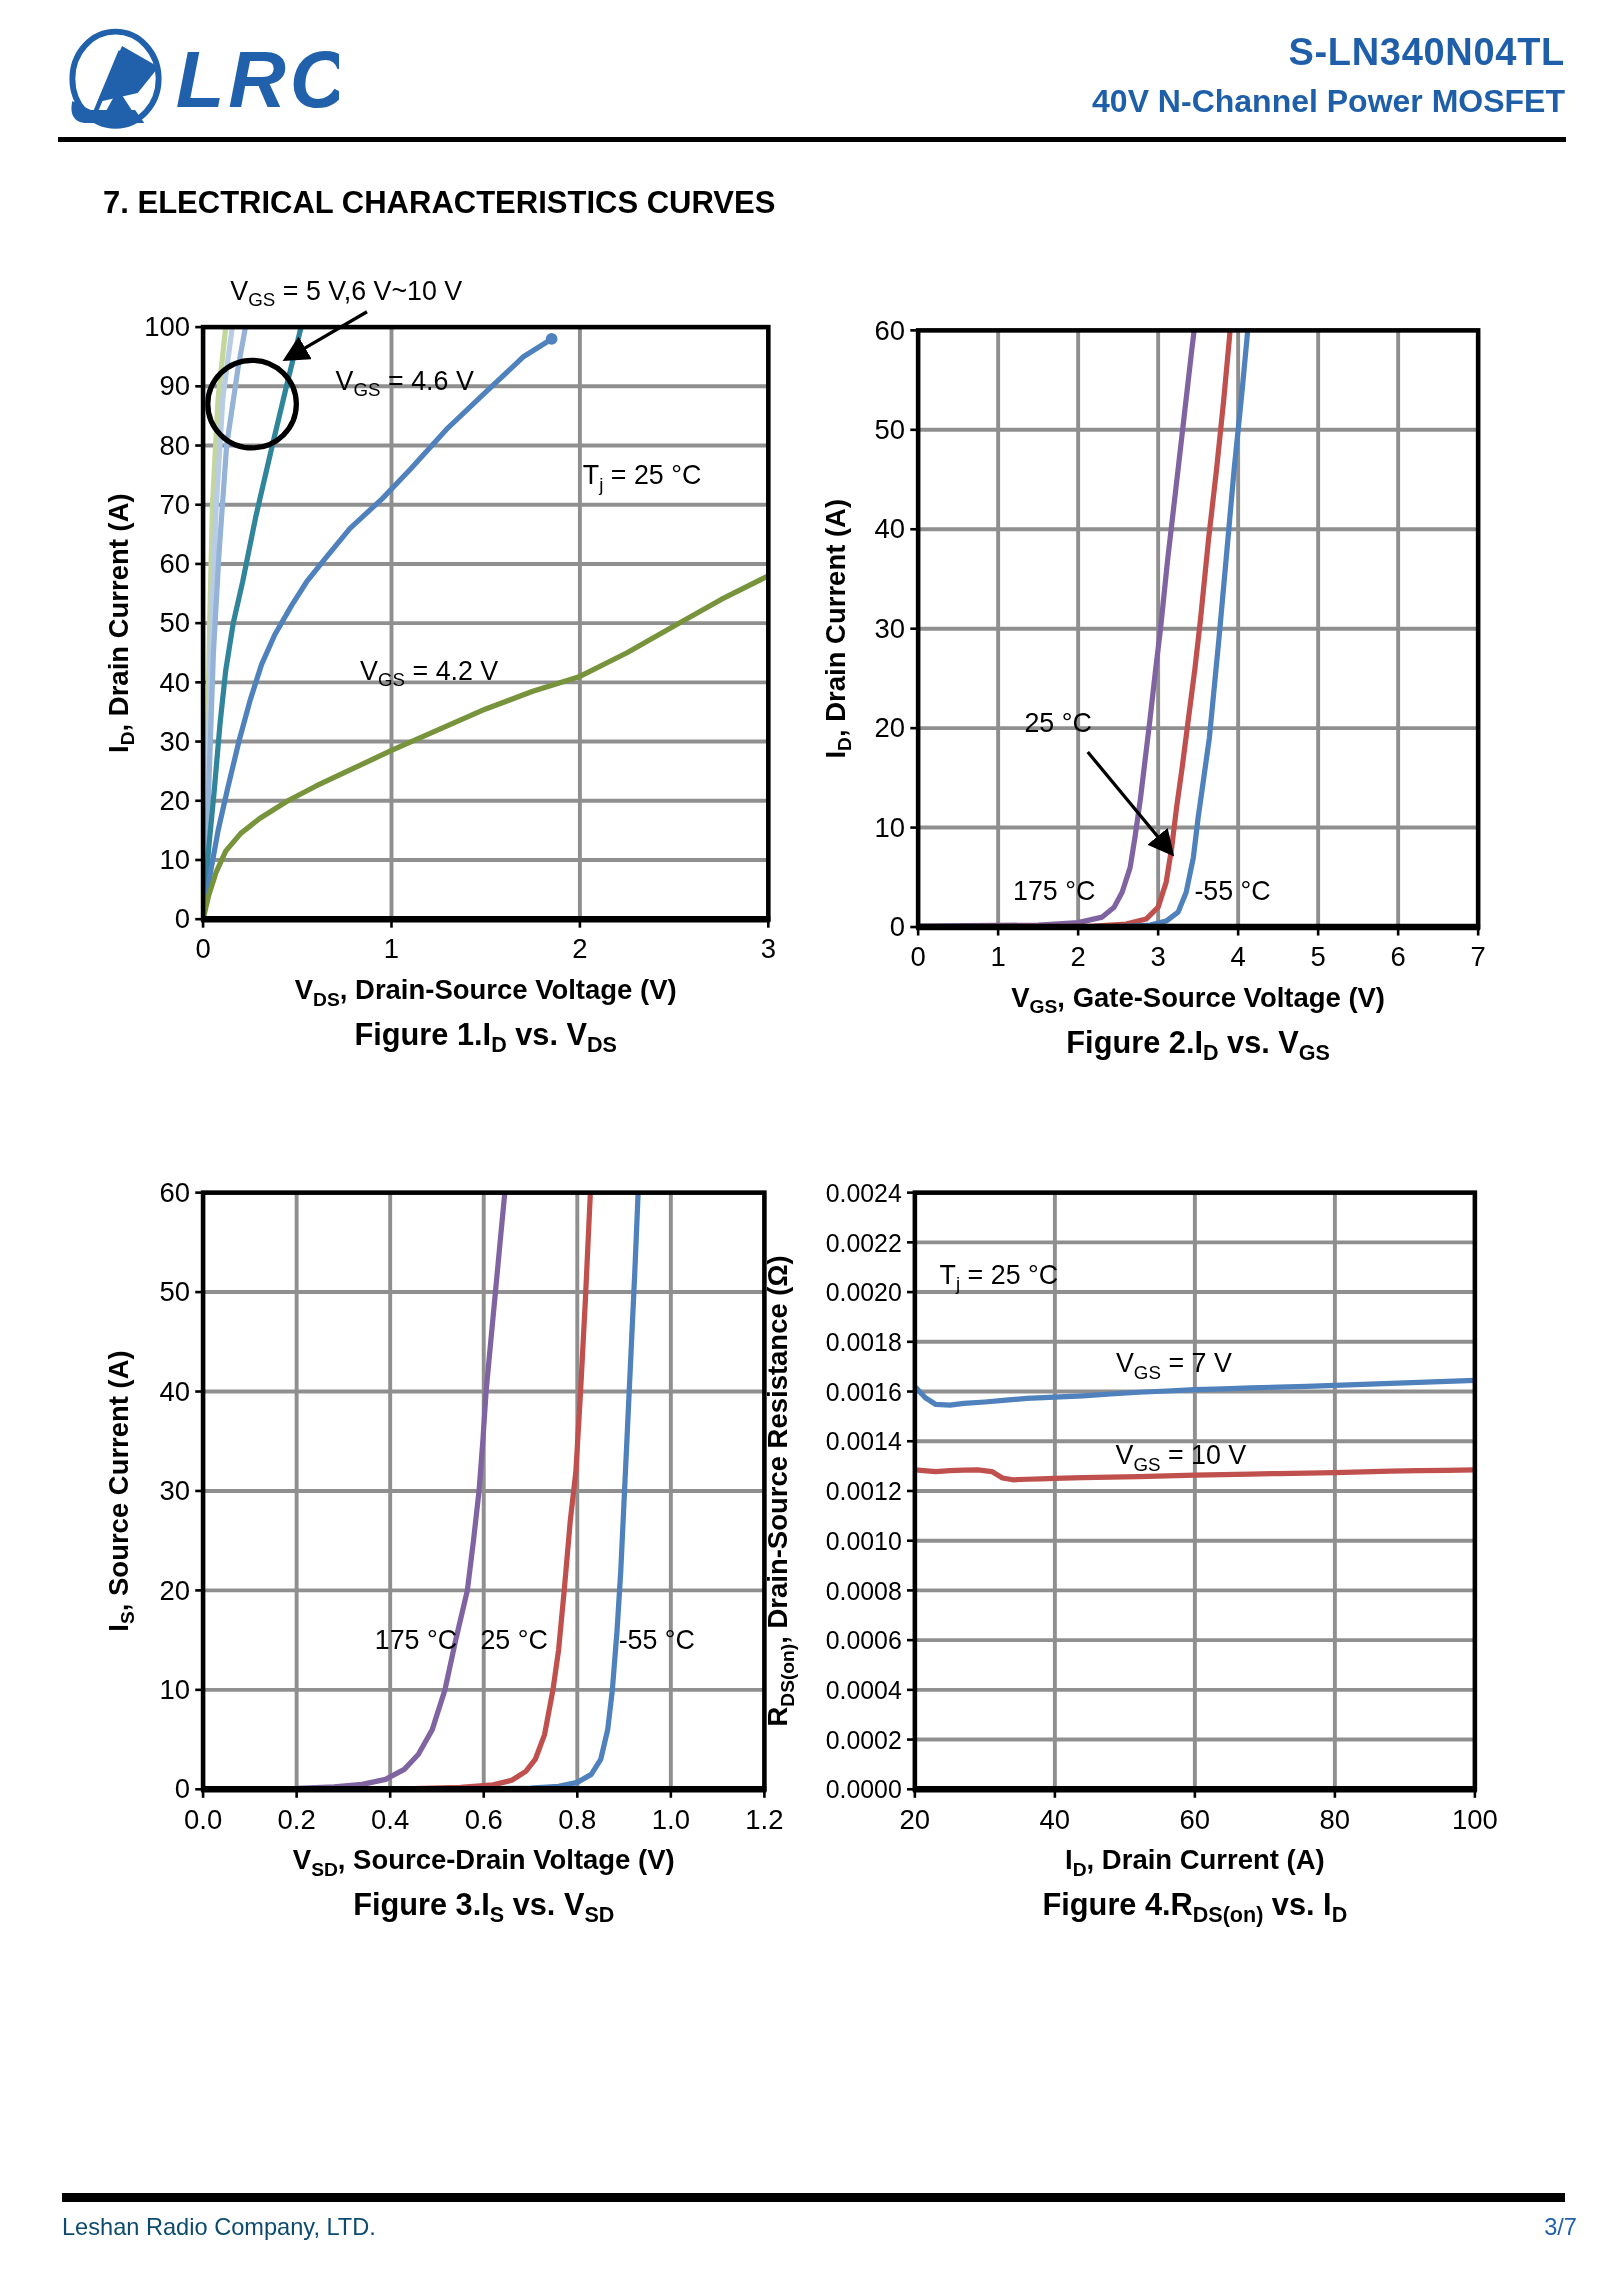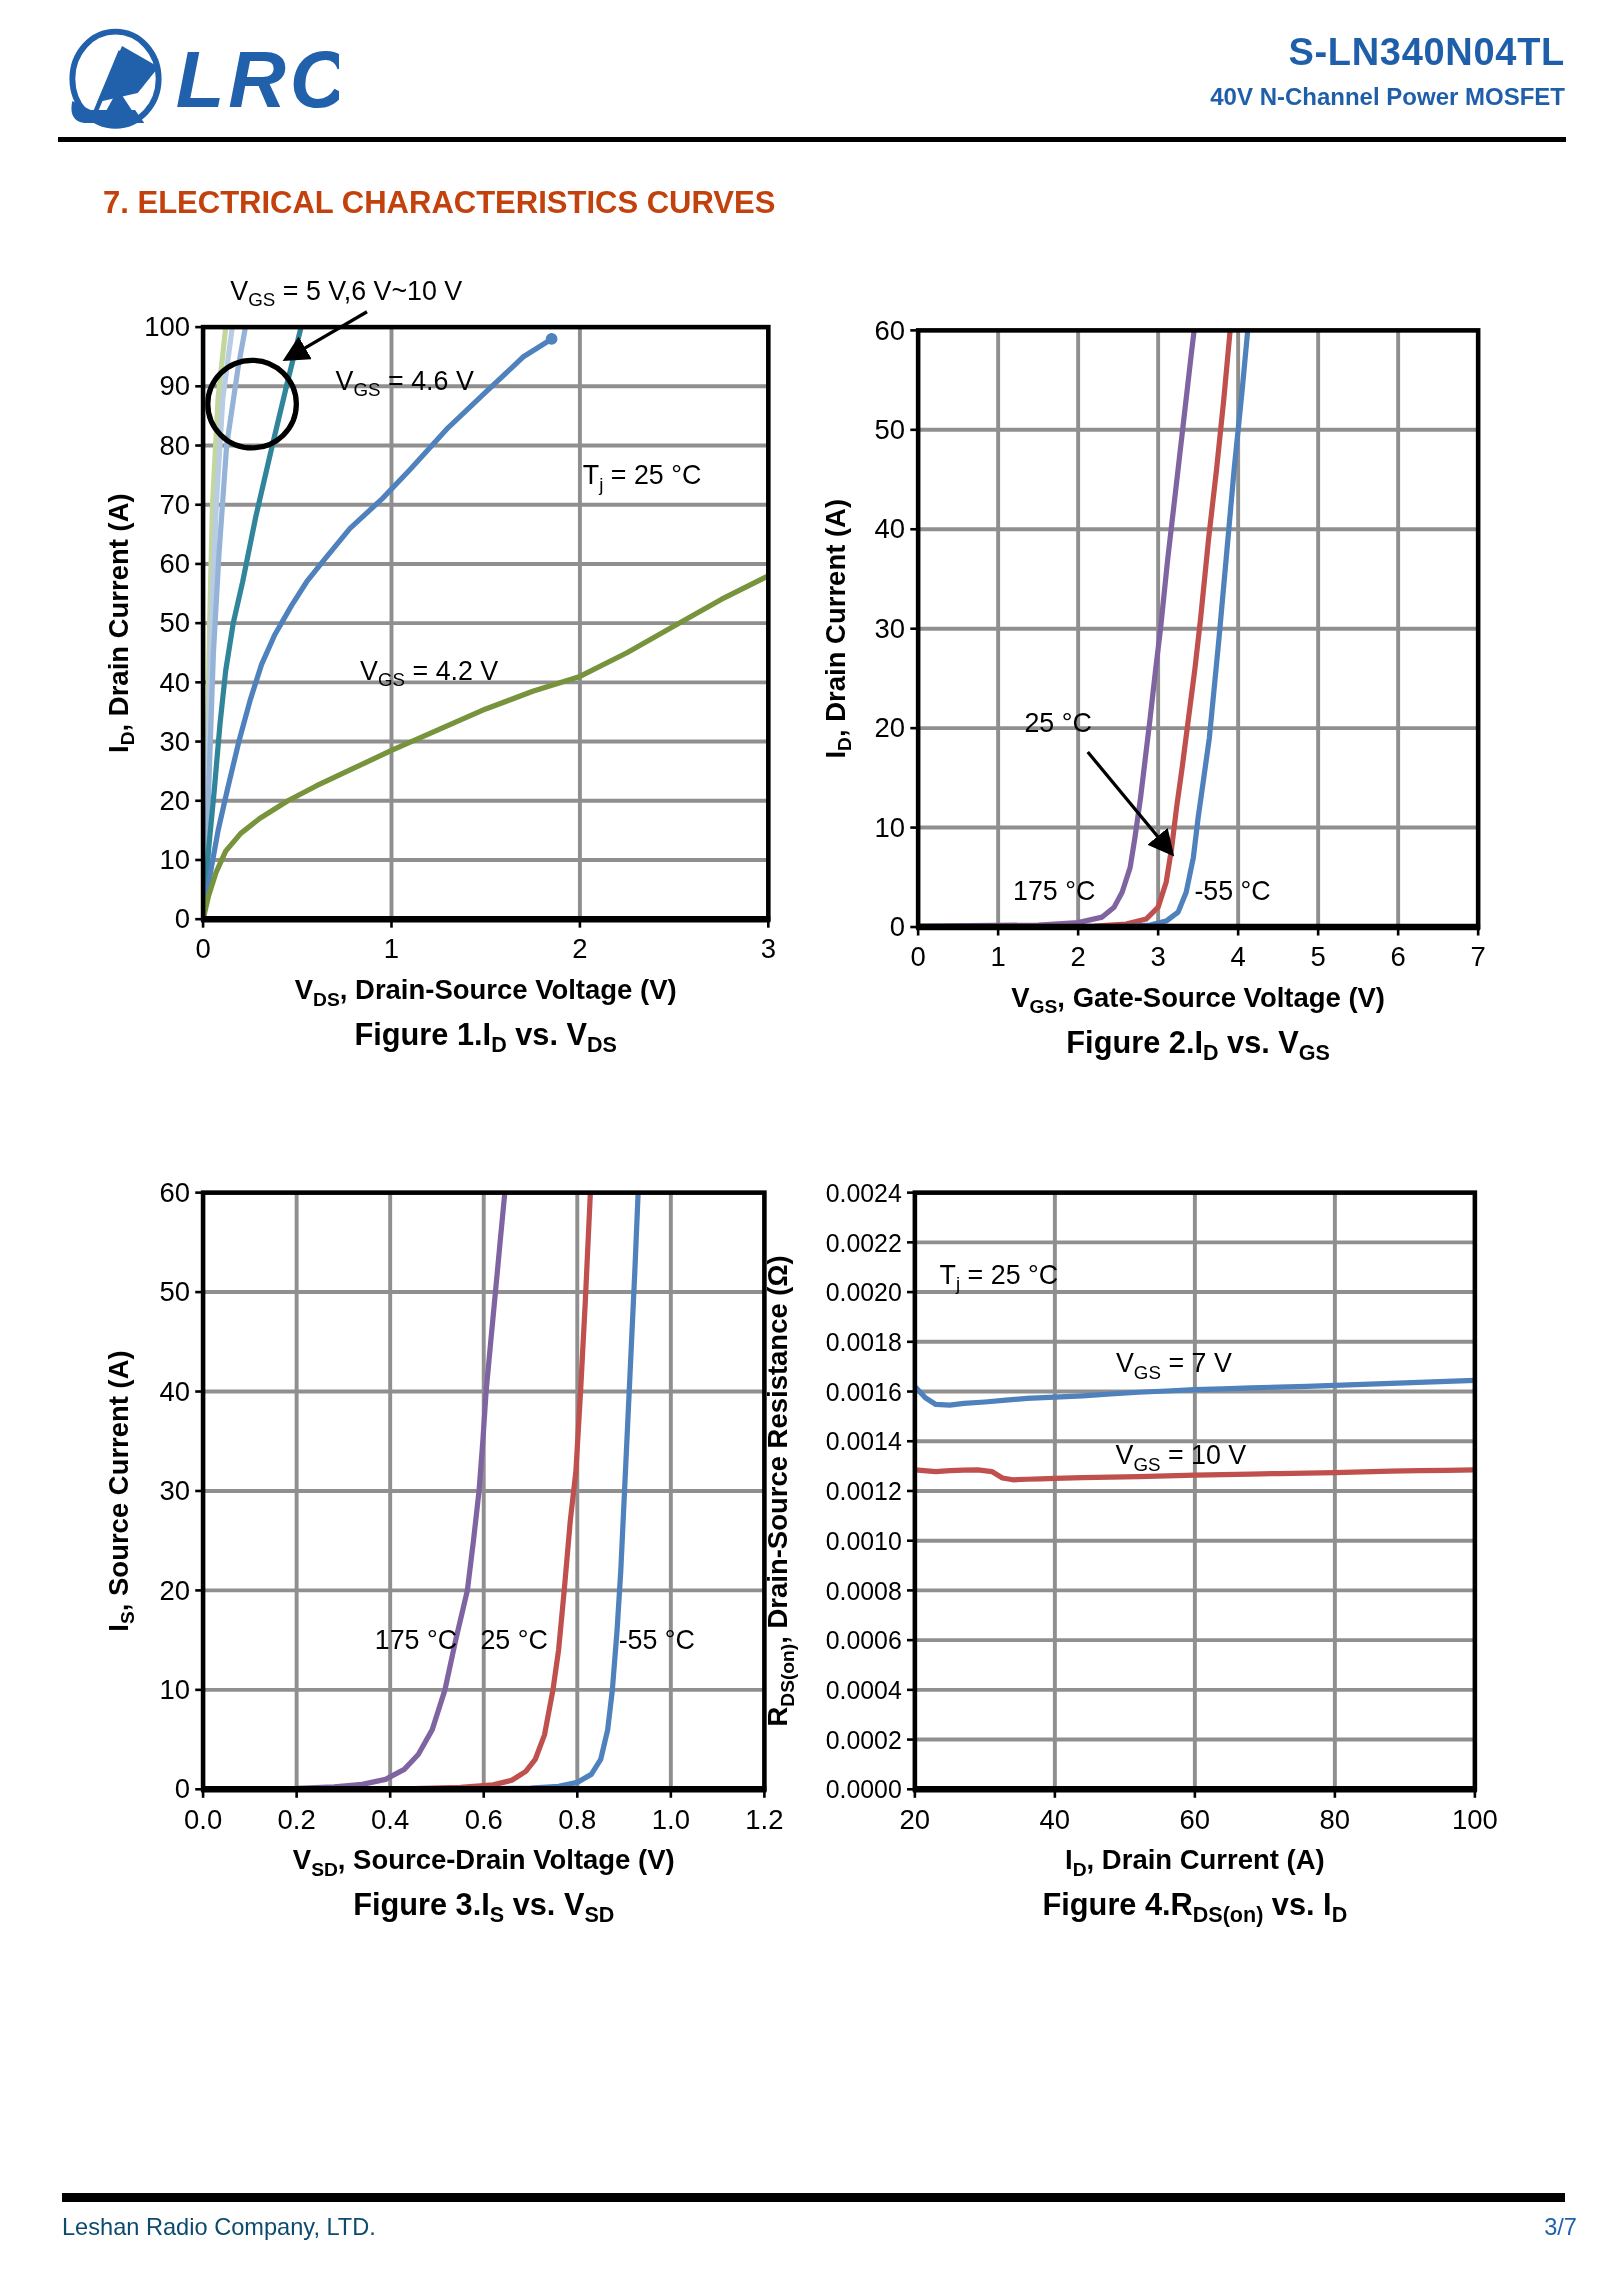--- a/index.html
+++ b/index.html
@@ -1,23 +1,23 @@
 <!DOCTYPE html>
 <html style="font-size:10.5px"><head>
 <meta charset="utf-8">
 <style>
   html,body{margin:0;padding:0;background:#ffffff;}
   .page{position:relative;width:1623px;height:2295px;background:#fff;
         font-family:"Liberation Sans",sans-serif;overflow:hidden;}
   .logo{position:absolute;left:58px;top:25px;width:281px;height:108px;}
   .titleblock{position:absolute;right:58px;top:31px;text-align:right;margin-left:17px;}
   .part-number{font-size:38px;font-weight:bold;letter-spacing:0.7px;}
-  .subtitle{font-size:24px;font-weight:bold;margin-top:9.2px;}
+  .subtitle{font-size:32px;font-weight:bold;margin-top:9.2px;}
   .rule{position:absolute;left:58px;top:137px;width:1508px;height:4.6px;background:#000;}
-  .heading{position:absolute;left:103px;top:185px;font-size:31px;font-weight:bold;color:#c2410c;}
+  .heading{position:absolute;left:103px;top:185px;font-size:31px;font-weight:bold;color:#000000;}
   .charts{position:absolute;left:0;top:0;width:1623px;height:2295px;}
   .footer-bar{position:absolute;left:62px;top:2193px;width:1503px;height:8.5px;background:#000;}
   .footer-left{position:absolute;left:62px;top:2214px;font-size:23.6px;}
   .footer-center{position:absolute;left:0;top:2214px;width:1623px;text-align:center;font-size:23.6px;white-space:pre;}
   .footer-right{position:absolute;right:46px;top:2214px;font-size:23.6px;}
 </style>
 </head>
 <body>
 
 <div class="page">

